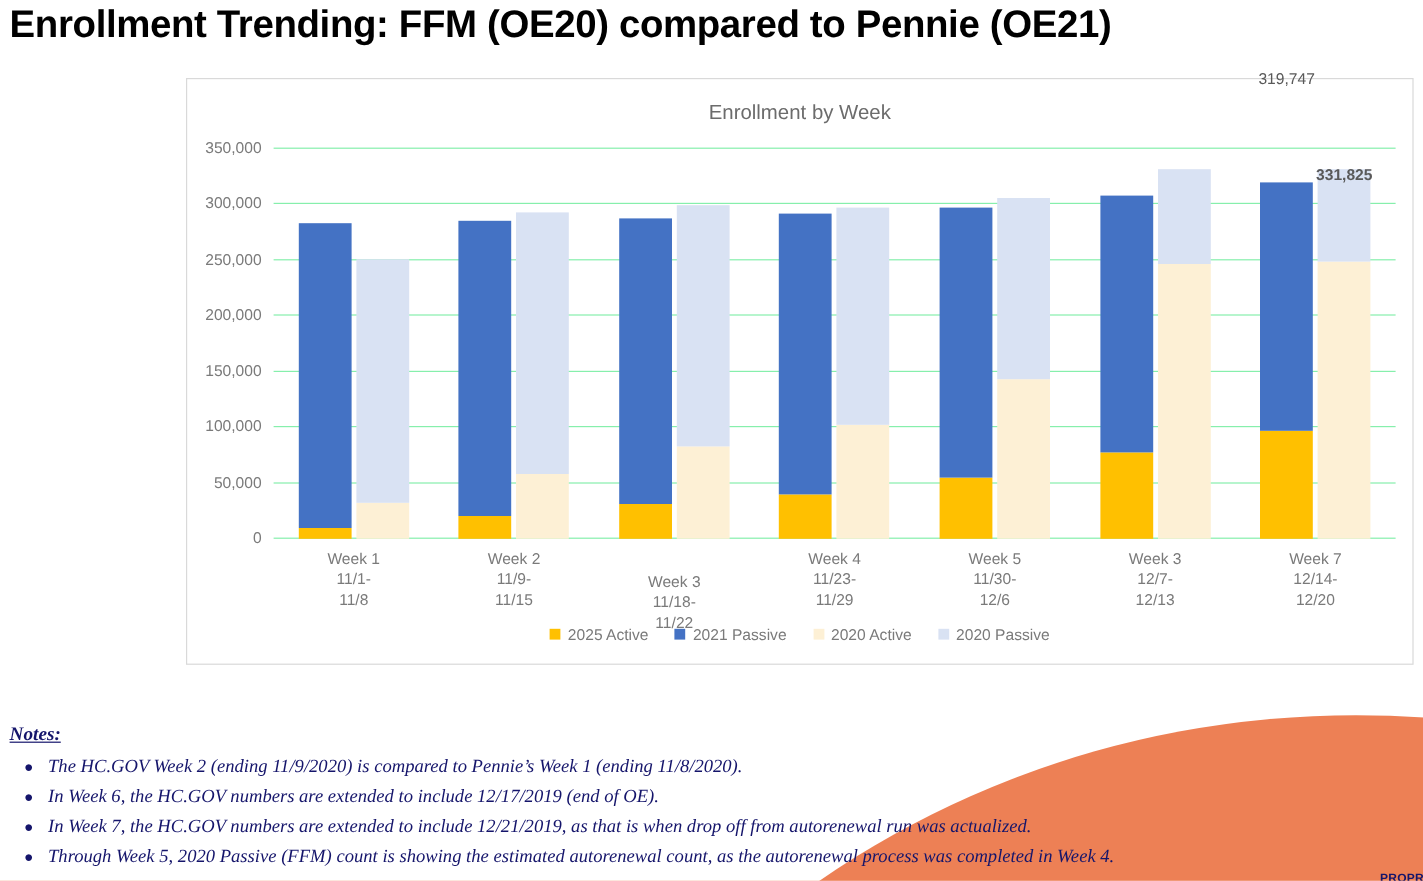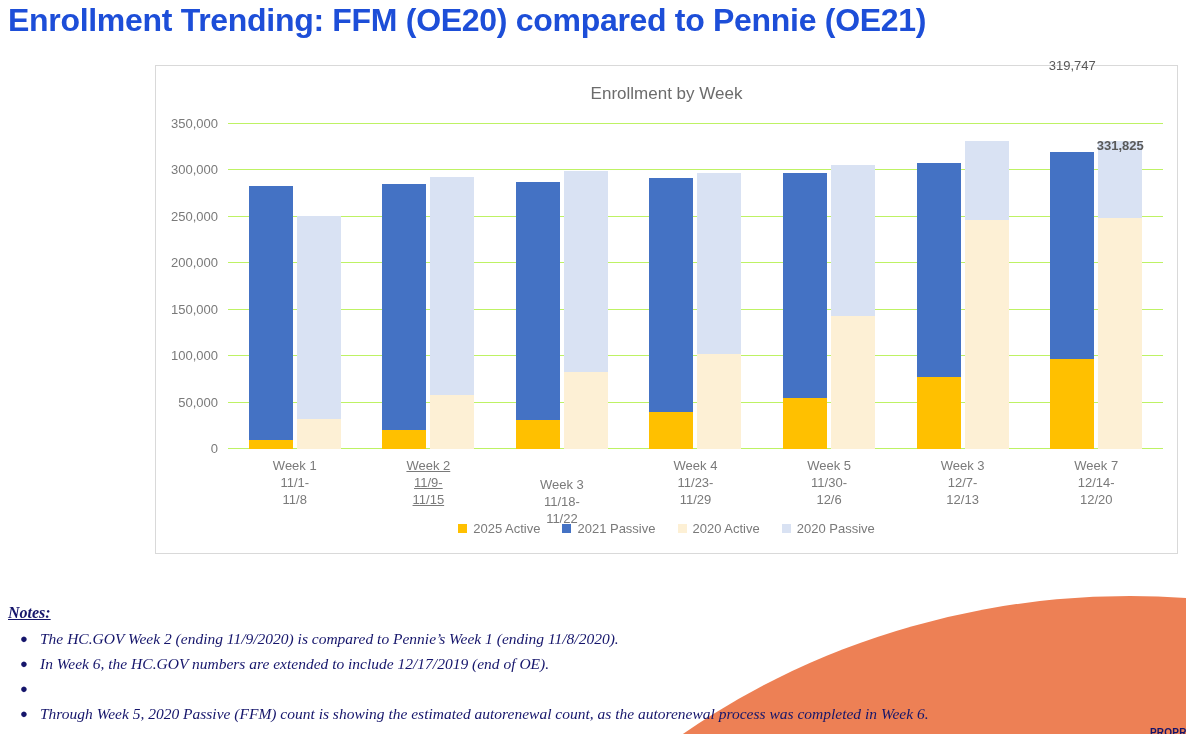--- a/index.html
+++ b/index.html
@@ -17,21 +17,21 @@
 
   
   .slide-title {
     position: absolute;
     left: 8px;
     top: 2px;
     width: 1170px;
     font-family: "Liberation Sans", sans-serif;
     font-size: 32px;
     font-weight: bold;
-    color: #1d4ed8;
+    color: #000000;
     letter-spacing: -0.3px;
     white-space: nowrap;
   }
 
   
   .chart-frame {
     position: absolute;
     left: 155px;
     top: 65px;
     width: 1023px;
@@ -57,21 +57,21 @@
     left: 72px;           
     top: 58px;            
     width: 935px;
     height: 325px;        
   }
   .gridline {
     position: absolute;
     left: 0;
     width: 100%;
     height: 1px;
-    background: #bef264;
+    background: #86efac;
   }
   .ytick {
     position: absolute;
     right: 100%;
     margin-right: 10px;
     transform: translateY(-50%);
     font-size: 13px;
     color: #7a7a7a;
     white-space: nowrap;
     font-family: "Liberation Sans", sans-serif;
@@ -321,21 +321,21 @@
         </div>
       </div>
     </div>
 
   <div class="xlabels" id="xlabels">
       <div class="xlabel" style="left: 0px; width: 133.571px;">
         <div>Week 1</div>
         <div>11/1-</div>
         <div>11/8</div>
       </div>
-      <div class="xlabel" style="left: 133.571px; width: 133.571px; text-decoration: underline;">
+      <div class="xlabel" style="left: 133.571px; width: 133.571px;">
         <div>Week 2</div>
         <div>11/9-</div>
         <div>11/15</div>
       </div>
       <div class="xlabel" style="left: 267.143px; width: 133.571px; margin-top: 19px;">
         <div>Week 3</div>
         <div>11/18-</div>
         <div>11/22</div>
       </div>
       <div class="xlabel" style="left: 400.714px; width: 133.571px;">
@@ -388,21 +388,22 @@
       <div class="note-row">
         <div class="note-bullet">●</div>
         <div class="note-text">The HC.GOV Week 2 (ending 11/9/2020) is compared to Pennie’s Week 1 (ending 11/8/2020).</div>
       </div>
       <div class="note-row">
         <div class="note-bullet">●</div>
         <div class="note-text">In Week 6, the HC.GOV numbers are extended to include 12/17/2019 (end of OE).</div>
       </div>
       <div class="note-row">
         <div class="note-bullet">●</div>
+        <div class="note-text">In Week 7, the HC.GOV numbers are extended to include 12/21/2019, as that is when drop off from autorenewal run was actualized.</div>
       </div>
       <div class="note-row">
         <div class="note-bullet">●</div>
-        <div class="note-text">Through Week 5, 2020 Passive (FFM) count is showing the estimated autorenewal count, as the autorenewal process was completed in Week 6.</div>
+        <div class="note-text">Through Week 5, 2020 Passive (FFM) count is showing the estimated autorenewal count, as the autorenewal process was completed in Week 4.</div>
       </div>
     </div>
 </div>
 
 <div class="corner-mark">PROPRIETARY</div>
 
 </body></html>

